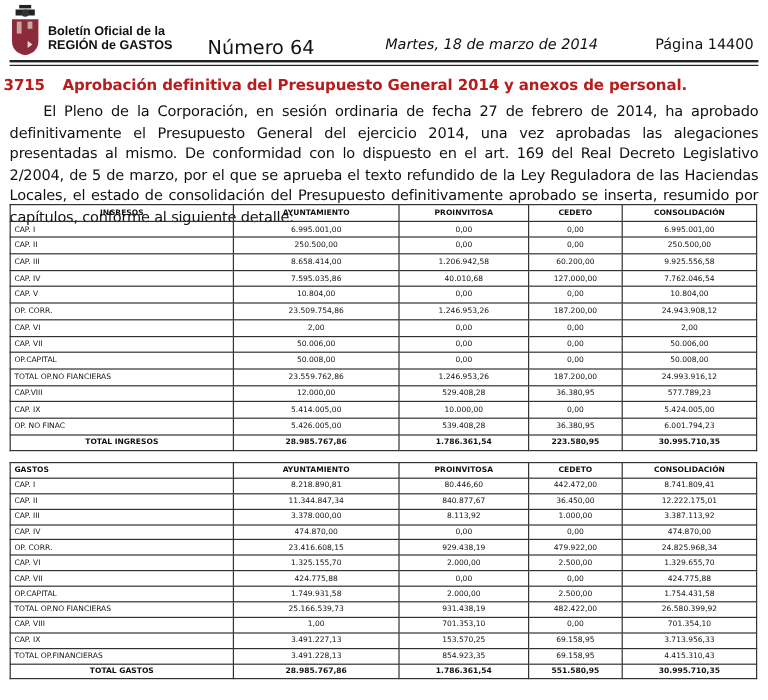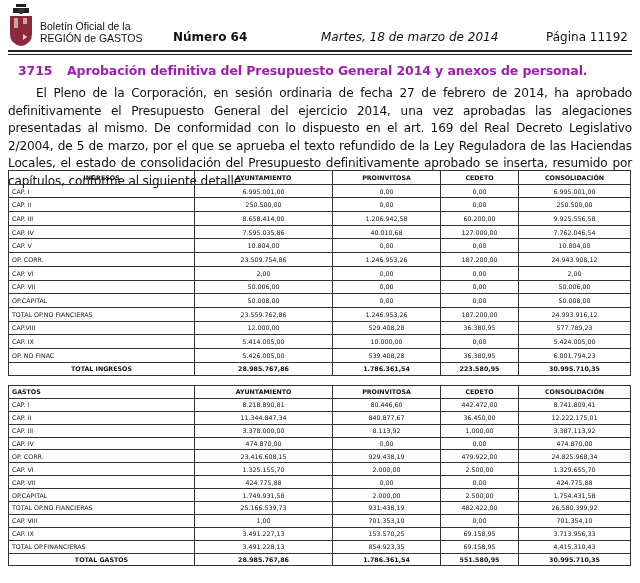--- a/index.html
+++ b/index.html
@@ -1,24 +1,24 @@
 <!DOCTYPE html>
 <html><head>
 <meta charset="utf-8">
 <style>
   html, body { margin:0; padding:0; background:#ffffff; }
   body { width:640px; height:583px; position:relative; overflow:hidden; font-family:"DejaVu Sans", sans-serif; color:#111; }
   .logo { position:absolute; left:8px; top:4px; width:26px; height:42px; }
-  .brand { position:absolute; left:40px; top:20px; font-family:"Liberation Sans", sans-serif; font-weight:normal; font-size:10.5px; line-height:12px; color:#111; }
-  .hdr-num { position:absolute; left:173px; top:30px; font-size:12px; font-family:"DejaVu Sans", sans-serif;font-weight:bold; }
+  .brand { position:absolute; left:40px; top:20px; font-family:"Liberation Sans", sans-serif; font-weight:bold; font-size:10.5px; line-height:12px; color:#111; }
+  .hdr-num { position:absolute; left:173px; top:30px; font-size:16px; font-family:"DejaVu Sans", sans-serif; }
   .hdr-date { position:absolute; left:321px; top:30px; font-size:12px;font-style:italic; }
   .hdr-page { position:absolute; right:12px; top:30px; font-size:12px; }
   .rule1 { position:absolute; left:8px; right:8px; top:50px; height:2px; background:#222; }
   .rule2 { position:absolute; left:8px; right:8px; top:54px; height:1px; background:#222; }
-  .title { position:absolute; left:18px; top:63px; font-size:12.5px; font-weight:bold; color:#a21caf; white-space:nowrap; letter-spacing:-0.1px; }
+  .title { position:absolute; left:3px; top:63px; font-size:12.5px; font-weight:bold; color:#b91c1c; white-space:nowrap; letter-spacing:-0.1px; }
   .title .num { display:inline-block; width:49px; }
   .para { position:absolute; left:8px; width:624px; top:85px; font-size:12.1px; line-height:17.5px; text-align:justify; text-indent:28px; letter-spacing:-0.15px; }
   table.bud { position:absolute; left:8px; width:622px; border-collapse:collapse; table-layout:fixed; font-family:"DejaVu Sans", sans-serif; font-size:6.3px; }
   table.bud td, table.bud th { border:1px solid #333; padding:0 3px; white-space:nowrap; overflow:hidden; }
   table.bud th { font-weight:bold; text-align:center; }
   table.bud td.num { text-align:center; }
   table.bud td.lab { text-align:left; }
   table.bud tr.total td { font-weight:bold; }
   table.bud tr.total td.lab { text-align:center; }
   #t1 { top:170px; }
@@ -40,21 +40,21 @@
   <rect x="15" y="14" width="4" height="6" fill="#c7a89a"></rect>
   <path d="M15 30 l4 3 l-4 3 z" fill="#e8d6d0"></path>
 </svg>
 
 <div class="brand">
   <div>Boletín Oficial de la</div>
   <div>REGIÓN de GASTOS</div>
 </div>
 <div class="hdr-num">Número 64</div>
 <div class="hdr-date">Martes, 18 de marzo de 2014</div>
-<div class="hdr-page">Página 11192</div>
+<div class="hdr-page">Página 14400</div>
 <div class="rule1"></div>
 <div class="rule2"></div>
 
 <div class="title">
   <span class="num">3715</span><span>Aprobación definitiva del Presupuesto General 2014 y anexos de personal.</span>
 </div>
 <div class="para">El Pleno de la Corporación, en sesión ordinaria de fecha 27 de febrero de 2014, ha aprobado definitivamente el Presupuesto General del ejercicio 2014, una vez aprobadas las alegaciones presentadas al mismo. De conformidad con lo dispuesto en el art. 169 del Real Decreto Legislativo 2/2004, de 5 de marzo, por el que se aprueba el texto refundido de la Ley Reguladora de las Haciendas Locales, el estado de consolidación del Presupuesto definitivamente aprobado se inserta, resumido por capítulos, conforme al siguiente detalle:</div>
 
 <table class="bud" id="t1">
   <colgroup>

